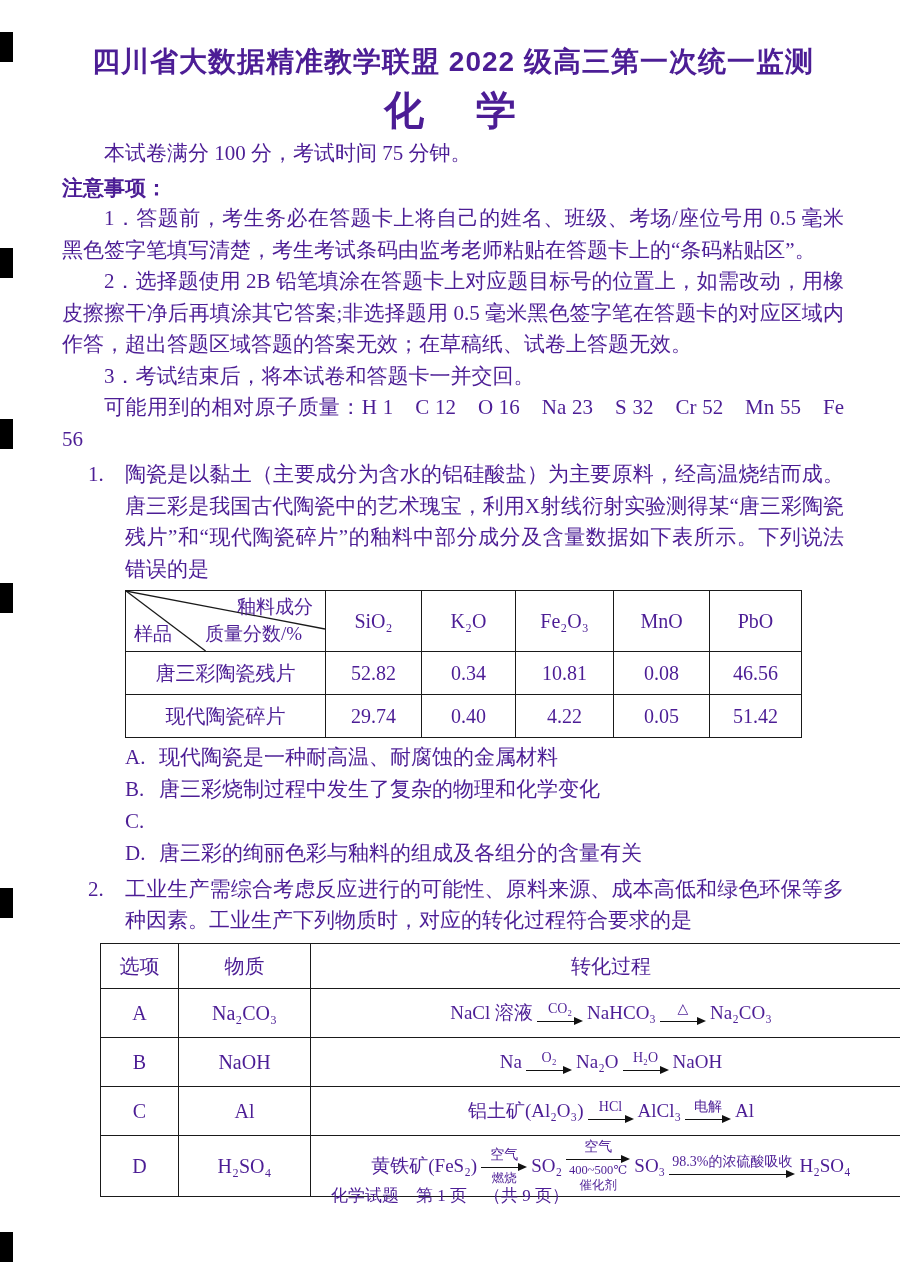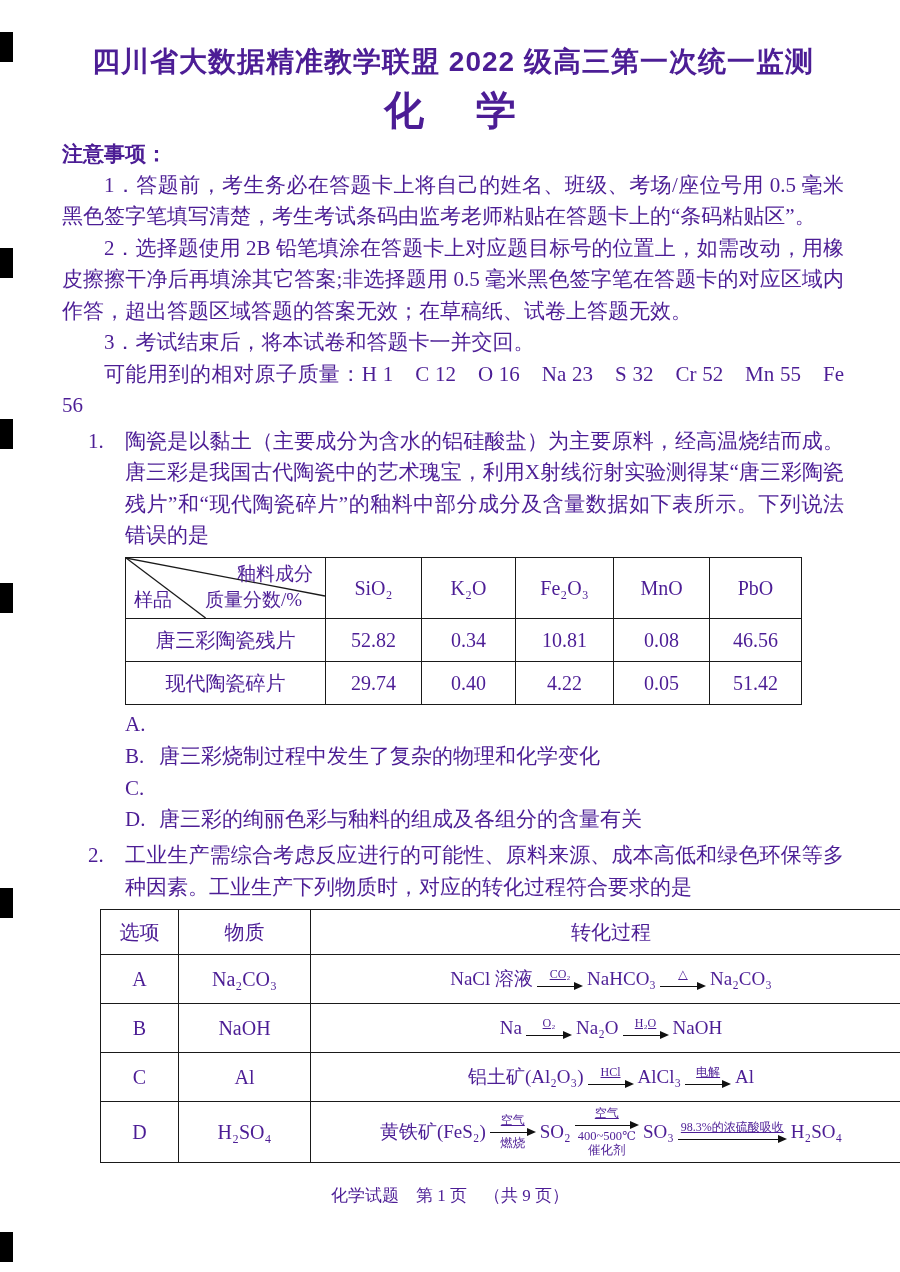--- a/index.html
+++ b/index.html
@@ -71,21 +71,21 @@
     font-weight:normal;font-size:20px;padding:1px 2px;
   }
   .conv-table th{height:42px;}
   .conv-table td{height:46px;}
   .proc{
     display:flex;align-items:center;justify-content:center;
     flex-wrap:nowrap;white-space:nowrap;font-size:19px;
   }
   .seg{margin:0 2px;}
   .rx{display:inline-flex;flex-direction:column;align-items:center;margin:0 2px;}
-  .rx-top{font-size:12px;line-height:1.15;padding:0 3px;text-decoration:underline;}
+  .rx-top{font-size:14px;line-height:1.15;padding:0 3px;}
   .rx-mid{align-self:stretch;position:relative;height:8px;min-width:46px;}
   .rx-mid::before{content:"";position:absolute;left:0;right:3px;top:50%;border-top:1.6px solid #111;}
   .rx-mid::after{
     content:"";position:absolute;right:0;top:50%;transform:translateY(-50%);
     border-left:9px solid #111;border-top:4.5px solid transparent;border-bottom:4.5px solid transparent;
   }
   .rx-bot{font-size:12.5px;line-height:1.15;text-align:center;padding:0 3px;}
 
   .page-footer{
     position:absolute;left:0;right:0;top:1183px;
@@ -100,20 +100,21 @@
   <div class="scan-mark m1"></div>
   <div class="scan-mark m2"></div>
   <div class="scan-mark m3"></div>
   <div class="scan-mark m4"></div>
   <div class="scan-mark m5"></div>
   <div class="scan-mark m6"></div>
 
   <h1 class="doc-title">四川省大数据精准教学联盟 2022 级高三第一次统一监测</h1>
   <h2 class="doc-subject">化　学</h2>
 
+  <p class="indent">本试卷满分 100 分，考试时间 75 分钟。</p>
 
   <p class="notes-title">注意事项：</p>
   <p class="indent note">1．答题前，考生务必在答题卡上将自己的姓名、班级、考场/座位号用 0.5 毫米黑色签字笔填写清楚，考生考试条码由监考老师粘贴在答题卡上的“条码粘贴区”。</p>
   <p class="indent note">2．选择题使用 2B 铅笔填涂在答题卡上对应题目标号的位置上，如需改动，用橡皮擦擦干净后再填涂其它答案;非选择题用 0.5 毫米黑色签字笔在答题卡的对应区域内作答，超出答题区域答题的答案无效；在草稿纸、试卷上答题无效。</p>
   <p class="indent note">3．考试结束后，将本试卷和答题卡一并交回。</p>
 
   <p class="indent">可能用到的相对原子质量：H 1　C 12　O 16　Na 23　S 32　Cr 52　Mn 55　Fe 56</p>
 
 
   <div class="question">
@@ -162,20 +163,21 @@
           <td>4.22</td>
           <td>0.05</td>
           <td>51.42</td>
         </tr>
       </tbody>
         </table>
 
       <div class="options">
         <p class="option-line">
           <span class="opt-label">A.</span>
+          <span>现代陶瓷是一种耐高温、耐腐蚀的金属材料</span>
         </p>
         <p class="option-line">
           <span class="opt-label">B.</span>
           <span>唐三彩烧制过程中发生了复杂的物理和化学变化</span>
         </p>
         <p class="option-line">
           <span class="opt-label">C.</span>
         </p>
         <p class="option-line">
           <span class="opt-label">D.</span>

